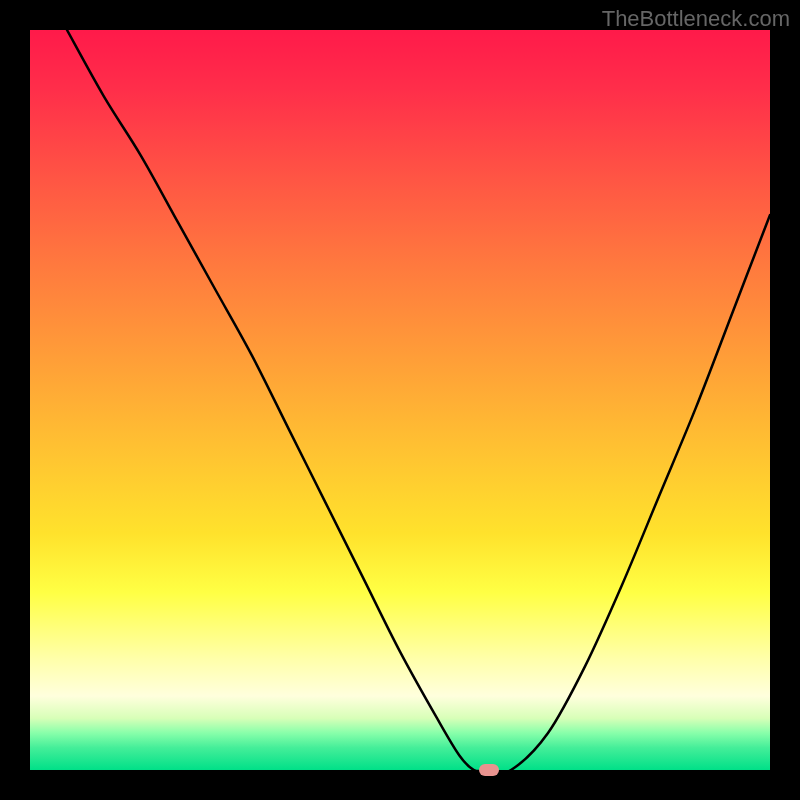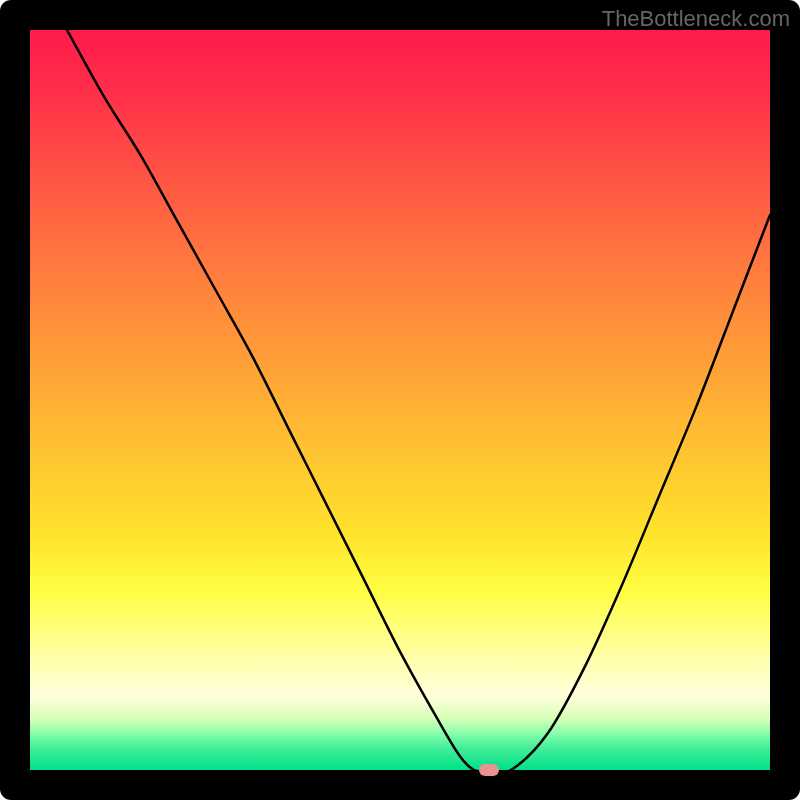--- a/index.html
+++ b/index.html
@@ -8,21 +8,20 @@
     width: 800px;
     height: 800px;
     overflow: hidden;
     font-family: Arial, sans-serif;
   }
   .chart-container {
     position: relative;
     width: 800px;
     height: 800px;
     background: #000;
-    border-radius: 11px;
   }
   .plot-area {
     position: absolute;
     left: 30px;
     top: 30px;
     width: 740px;
     height: 740px;
     background: linear-gradient(to bottom,
       #ff1a4a 0%,
       #ff2e4a 8%,

